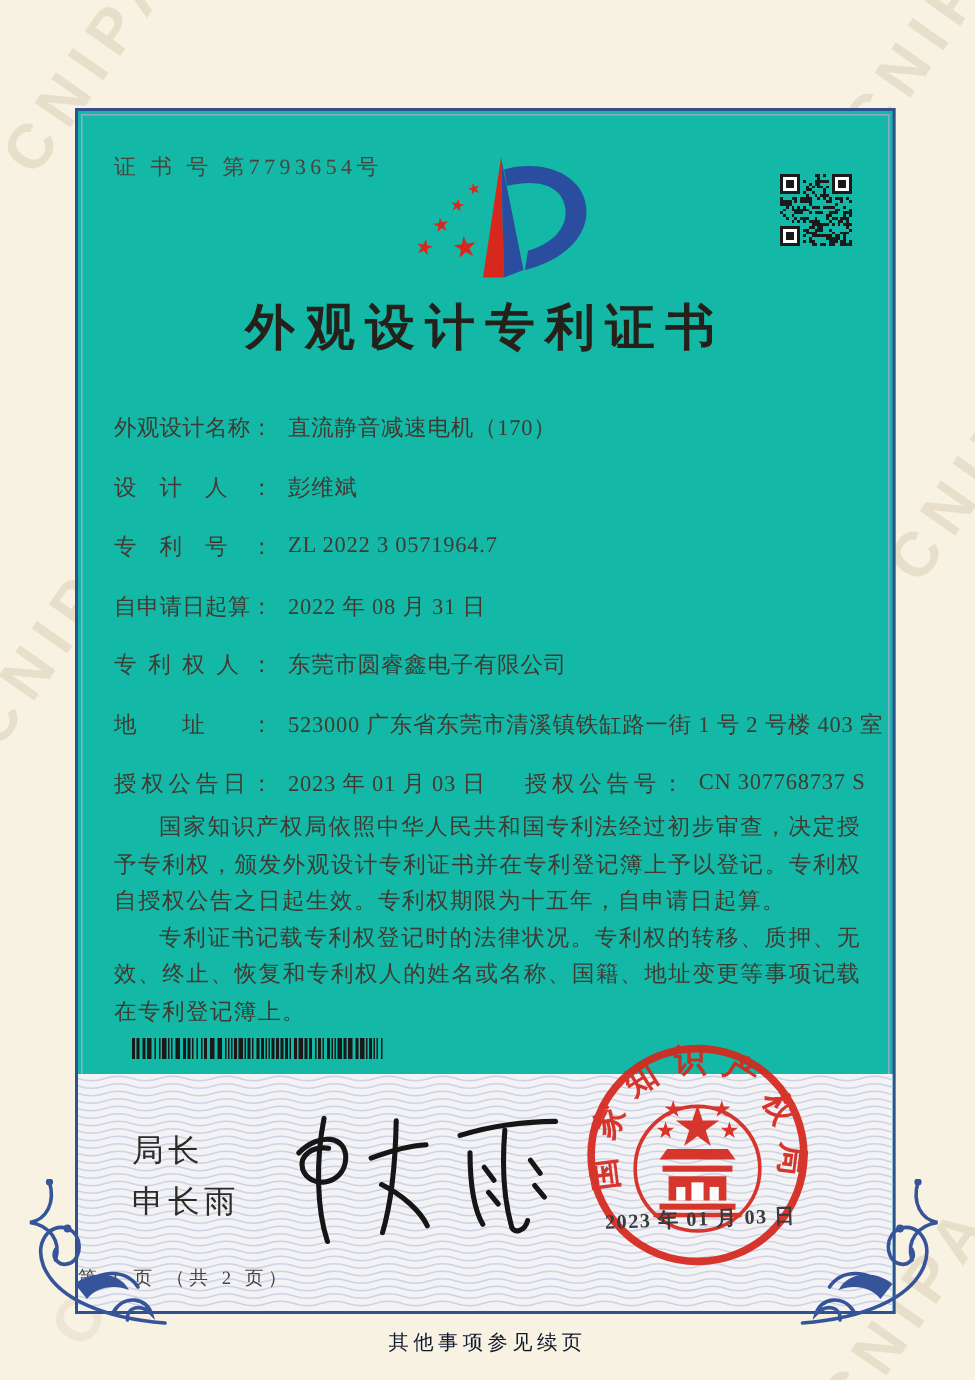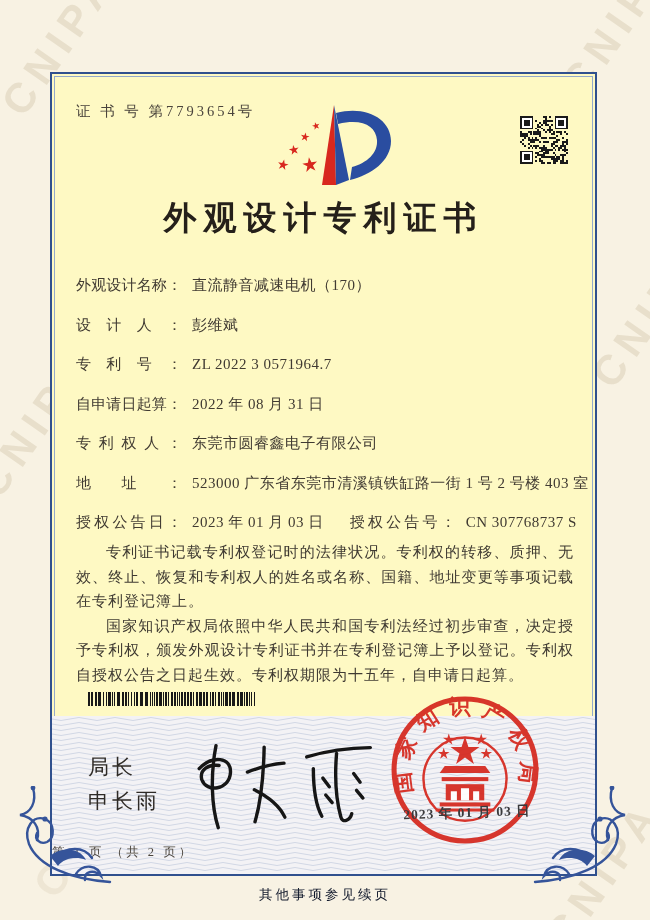--- a/index.html
+++ b/index.html
@@ -10,21 +10,21 @@
   }
   .wm{
     position:absolute;font-family:"Liberation Sans","DejaVu Sans",sans-serif;
     font-weight:bold;font-size:42px;letter-spacing:8px;
     color:rgba(172,148,108,0.20);transform:rotate(-55deg);
     user-select:none;white-space:nowrap;
   }
   .wm.light{color:rgba(172,148,108,0.12);}
   .frame{
     position:absolute;left:50px;top:72px;width:543px;height:800px;
-    border:2px solid #30508e;background:#fef9c3;
+    border:2px solid #30508e;background:#14b8a6;
   }
   .frame::before{
     content:"";position:absolute;inset:2px;border:1px solid #93a9cb;pointer-events:none;
   }
   .waveband{position:absolute;left:0;top:642px;width:543px;height:158px;background:#f3f2f5;}
   .waveband svg{display:block;width:543px;height:158px;}
   .cert-no{position:absolute;left:24px;top:28px;font-size:14.5px;letter-spacing:3px;color:#4a443c;}
   .logo{position:absolute;left:218px;top:28px;width:132px;height:86px;}
   .qr{position:absolute;left:468px;top:42px;width:48px;height:48px;}
   .qr svg{width:48px;height:48px;shape-rendering:crispEdges;}
@@ -344,22 +344,22 @@
       </div>
       <div class="frow">
         <span class="flabel">授权公告日：</span>
         <span class="fvalue">2023 年 01 月 03 日</span>
         <span class="flabel2">授权公告号：</span>
         <span class="fvalue">CN 307768737 S</span>
       </div>
     </div>
 
     <div class="bodytext">
+      <p>国家知识产权局依照中华人民共和国专利法经过初步审查，决定授予专利权，颁发外观设计专利证书并在专利登记簿上予以登记。专利权自授权公告之日起生效。专利权期限为十五年，自申请日起算。</p>
       <p>专利证书记载专利权登记时的法律状况。专利权的转移、质押、无效、终止、恢复和专利权人的姓名或名称、国籍、地址变更等事项记载在专利登记簿上。</p>
-      <p>国家知识产权局依照中华人民共和国专利法经过初步审查，决定授予专利权，颁发外观设计专利证书并在专利登记簿上予以登记。专利权自授权公告之日起生效。专利权期限为十五年，自申请日起算。</p>
     </div>
 
     <div class="barcode">
       <svg id="barcode" viewBox="0 0 172 14" preserveAspectRatio="none">
           <rect x="0" y="0" width="2" height="14"></rect>
           <rect x="3" y="0" width="2" height="14"></rect>
           <rect x="7" y="0" width="2" height="14"></rect>
           <rect x="10" y="0" width="3" height="14"></rect>
           <rect x="15" y="0" width="1" height="14"></rect>
           <rect x="18" y="0" width="1" height="14"></rect>

